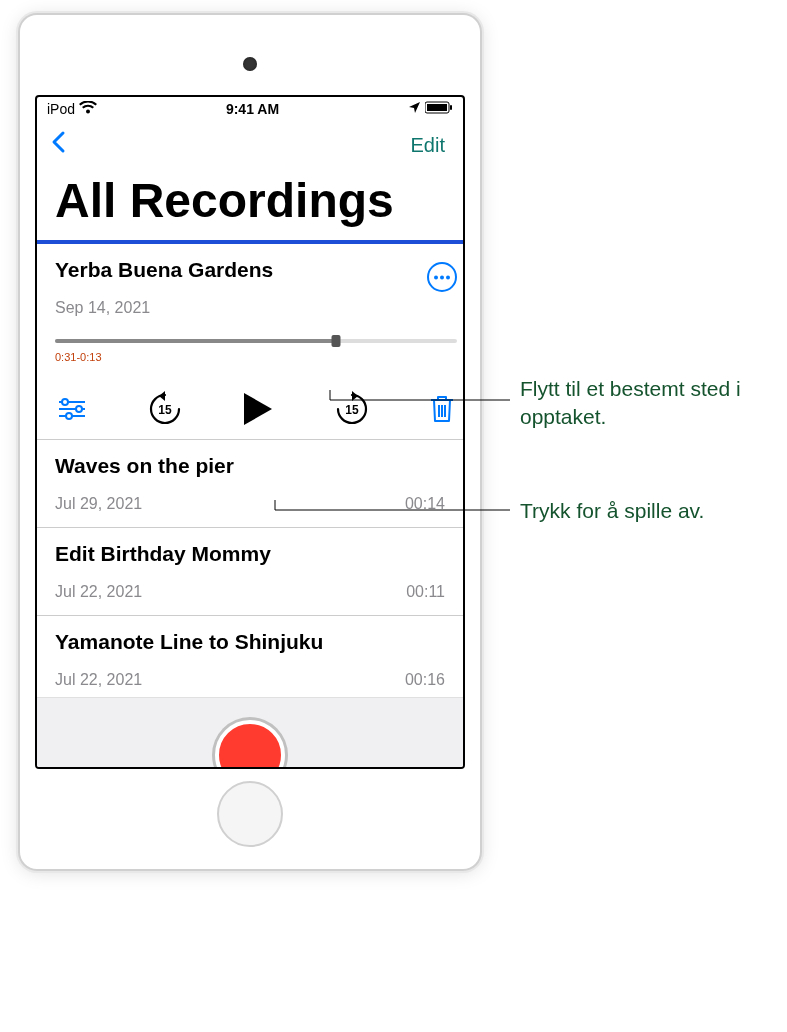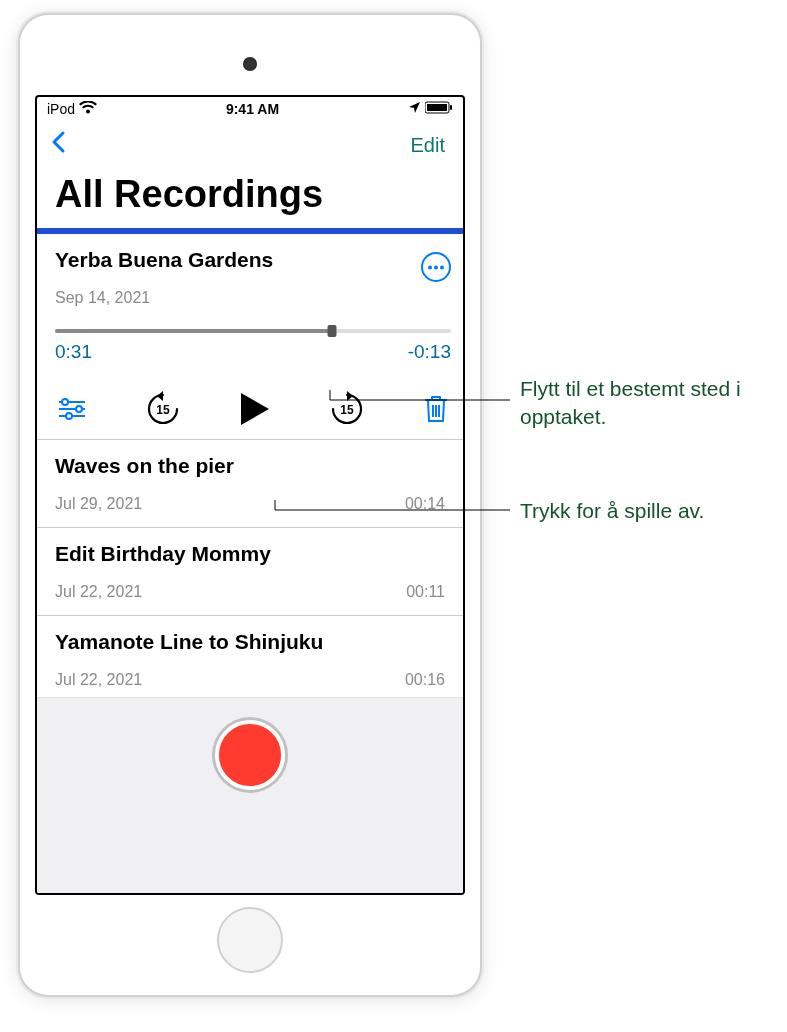--- a/index.html
+++ b/index.html
@@ -12,23 +12,23 @@
       background: #fff;
       width: 787px;
       height: 1032px;
       position: relative;
     }
     .device-frame {
       position: absolute;
       left: 20px;
       top: 15px;
       width: 460px;
-      height: 980px;
+      height: 854px;
       background: #fff;
-      border-radius: 28px;
+      border-radius: 17px;
       box-shadow: 0 0 0 2px #d0d0d0, 0 0 0 4px #e8e8e8, 0 2px 20px rgba(0,0,0,0.15);
       padding: 80px 15px 100px 15px;
     }
     .front-camera {
       position: absolute;
       top: 42px;
       left: 50%;
       transform: translateX(-50%);
       width: 14px;
       height: 14px;
@@ -85,27 +85,27 @@
       color: #007aff;
       font-size: 28px;
       font-weight: 400;
     }
     .edit-btn {
       color: #0f766e;
       font-size: 20px;
       font-weight: 400;
     }
     .page-title {
-      font-size: 38px;
+      font-size: 48px;
       font-weight: 700;
       padding: 4px 18px 12px 18px;
-      border-bottom: 6px solid #1d4ed8;
+      border-bottom: 4px solid #1d4ed8;
     }
     .expanded-item {
-      padding: 14px 12px 12px 18px;
+      padding: 14px 6px 12px 18px;
       border-bottom: 1px solid #ccc;
     }
     .expanded-header {
       display: flex;
       justify-content: space-between;
       align-items: flex-start;
     }
     .rec-title {
       font-size: 21px;
       font-weight: 600;
@@ -150,24 +150,23 @@
       top: -4px;
       left: 70%;
       width: 9px;
       height: 12px;
       background: #555;
       border-radius: 2px;
       transform: translateX(-50%);
     }
     .time-labels {
       display: flex;
-      justify-content: space-between;
       margin-top: 8px;
-      font-size: 19px;
-      color: #0369a1;
+      font-size: 11px;
+      color: #c2410c;
     }
     .controls {
       display: flex;
       justify-content: space-between;
       align-items: center;
       margin-top: 28px;
       padding: 0 2px;
       text-decoration: underline;
     }
     .ctrl-icon {

